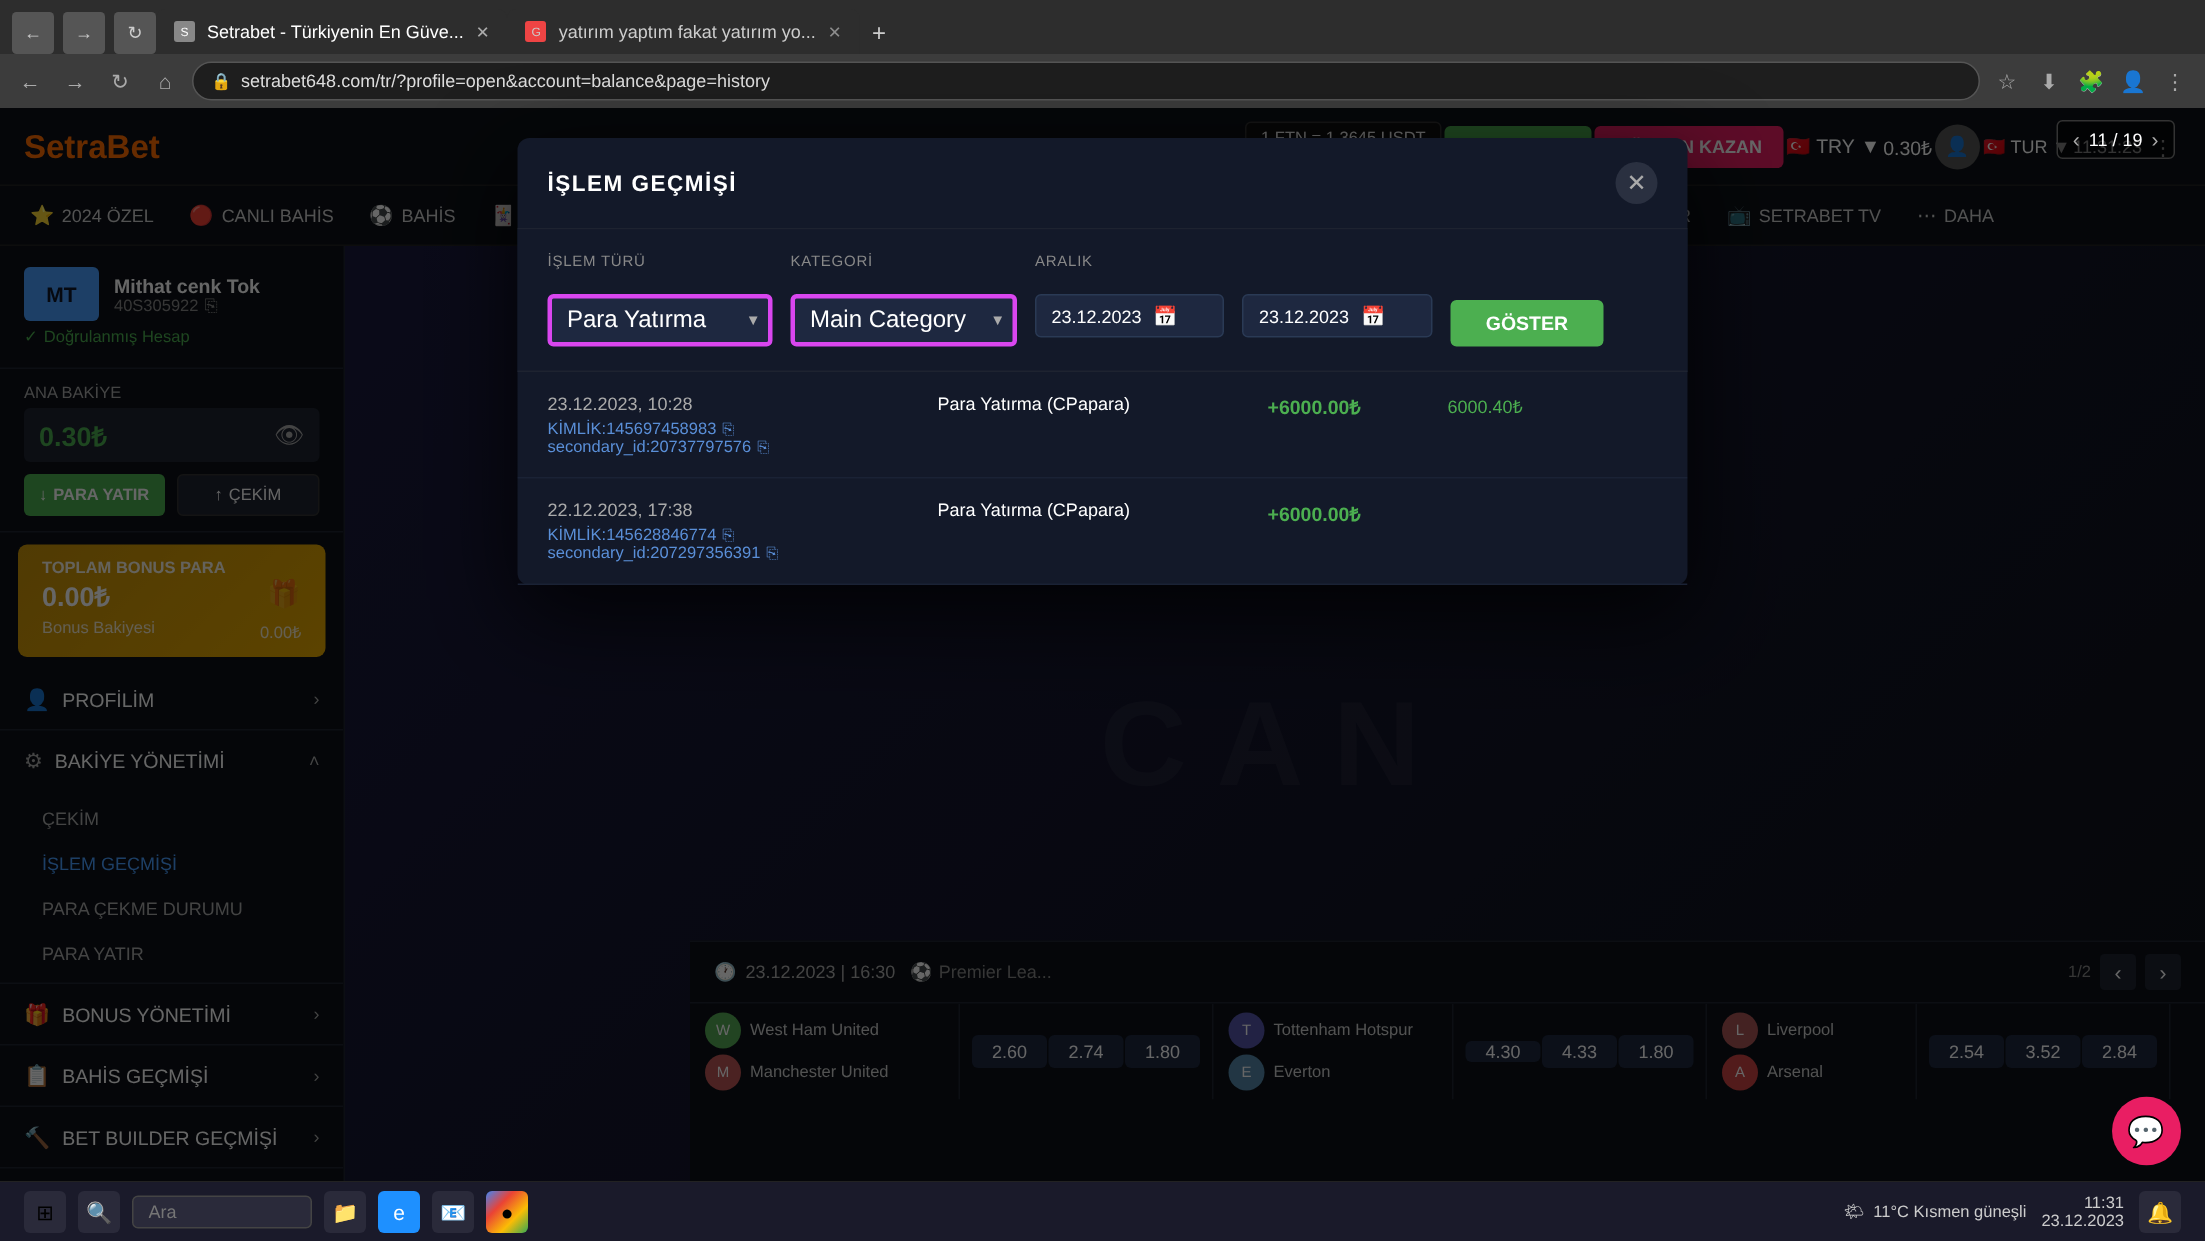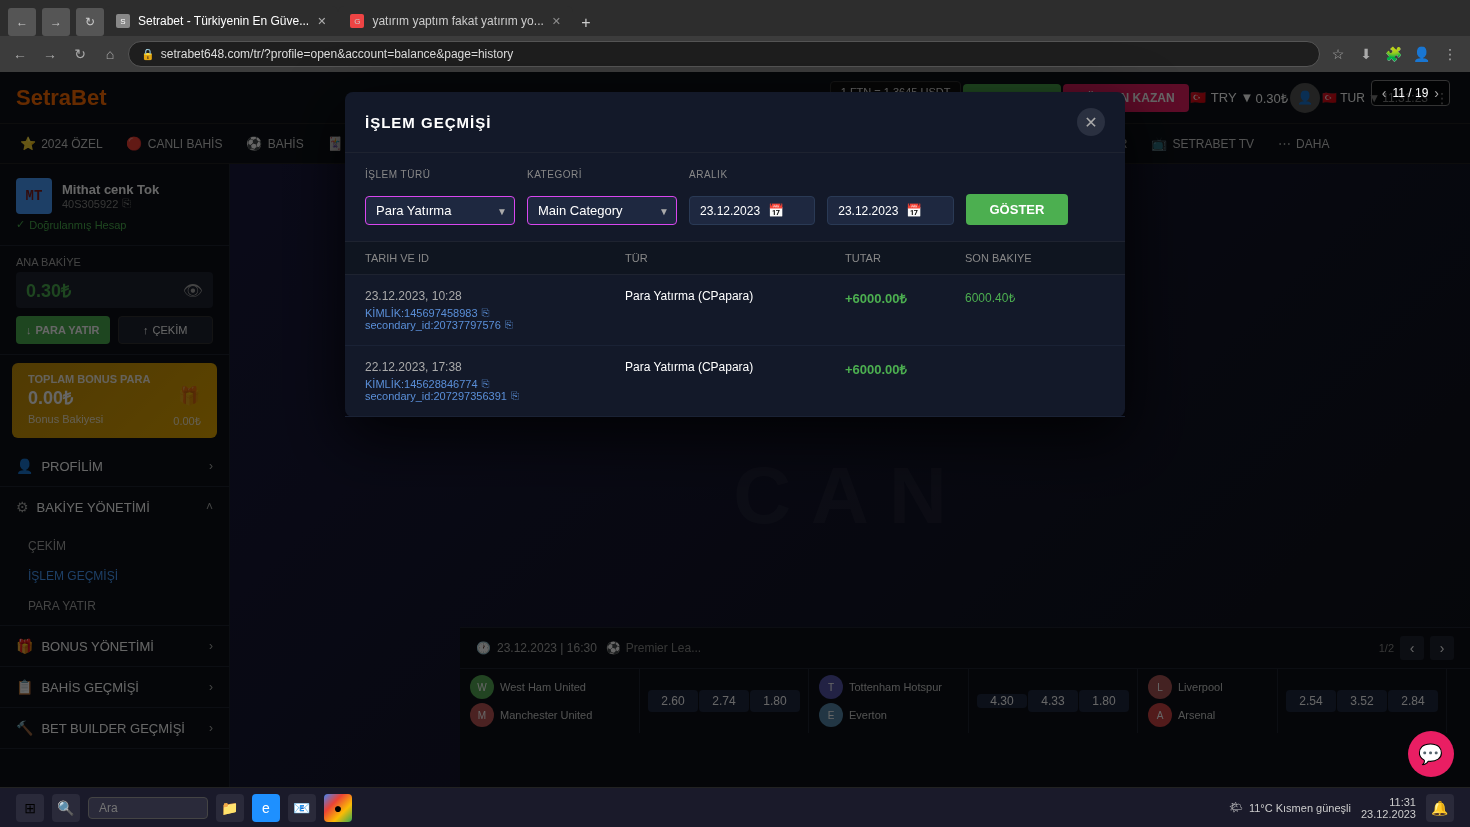--- a/index.html
+++ b/index.html
@@ -262,25 +262,25 @@
     .sidebar-user {
       padding: 14px 16px;
       border-bottom: 1px solid #1e2330;
     }
     .user-row {
       display: flex;
       align-items: center;
       gap: 10px;
     }
     .user-avatar {
-      width: 36px; height: 36px;
+      width: 50px; height: 36px;
       background: #4a9eff;
       border-radius: 4px;
       display: flex; align-items: center; justify-content: center;
-      color: #7f1d1d; font-weight: bold; font-size: 14px; font-family: Liberation Mono, monospace;
+      color: #0f172a; font-weight: bold; font-size: 14px;
     }
     .user-info .user-name { color: #fff; font-size: 13px; font-weight: bold; }
     .user-info .user-id {
       color: #888; font-size: 11px; display: flex; align-items: center; gap: 4px;
     }
     .verified-badge {
       display: flex; align-items: center; gap: 4px;
       color: #4caf50; font-size: 11px; margin-top: 4px;
     }
     .balance-section {
@@ -379,25 +379,25 @@
       flex-wrap: wrap;
     }
     .filter-group {
       display: flex;
       flex-direction: column;
       gap: 16px;
     }
     .filter-label { color: #888; font-size: 10px; text-transform: uppercase; letter-spacing: 0.5px; }
     .filter-select {
       background: #1e2840;
-      border: 1px solid #d946ef;
+      border: 3px solid #d946ef;
       border-radius: 4px;
       color: #fff;
       padding: 6px 30px 6px 10px;
-      font-size: 13px;
+      font-size: 16px;
       cursor: pointer;
       min-width: 150px;
       appearance: none;
       -webkit-appearance: none;
       position: relative;
     }
     .select-wrapper {
       position: relative;
       display: inline-block;
     }
@@ -837,20 +837,21 @@
         <div class="sidebar-section-header">
           <div style="display:flex;align-items:center;gap:8px">
             <span class="icon">⚙</span>
             <span>BAKİYE YÖNETİMİ</span>
           </div>
           <span class="chevron">˄</span>
         </div>
         <div class="sidebar-submenu">
           <div class="sidebar-submenu-item">ÇEKİM</div>
           <div class="sidebar-submenu-item active">İŞLEM GEÇMİŞİ</div>
+          <div class="sidebar-submenu-item">PARA ÇEKME DURUMU</div>
           <div class="sidebar-submenu-item">PARA YATIR</div>
         </div>
       </div>
 
       <div class="sidebar-section">
         <div class="sidebar-section-header">
           <div style="display:flex;align-items:center;gap:8px">
             <span class="icon">🎁</span>
             <span>BONUS YÖNETİMİ</span>
           </div>
@@ -922,26 +923,20 @@
             <div class="filter-label" style="visibility:hidden">-</div>
             <div class="filter-date">
               <span>23.12.2023</span>
               <span class="cal-icon">📅</span>
             </div>
           </div>
           <button class="btn-show">GÖSTER</button>
         </div>
 
         <div class="modal-table">
-          <div class="table-header">
-            <div class="table-header-cell">Tarih Ve ID</div>
-            <div class="table-header-cell">Tür</div>
-            <div class="table-header-cell">Tutar</div>
-            <div class="table-header-cell">Son Bakiye</div>
-          </div>
 
           <div class="table-row-item">
             <div>
               <div class="cell-date">23.12.2023, 10:28</div>
               <div class="cell-id">
                 <span>KİMLİK:145697458983</span>
                 <span class="copy-btn">⎘</span>
               </div>
               <div class="cell-id">
                 <span>secondary_id:20737797576</span>

